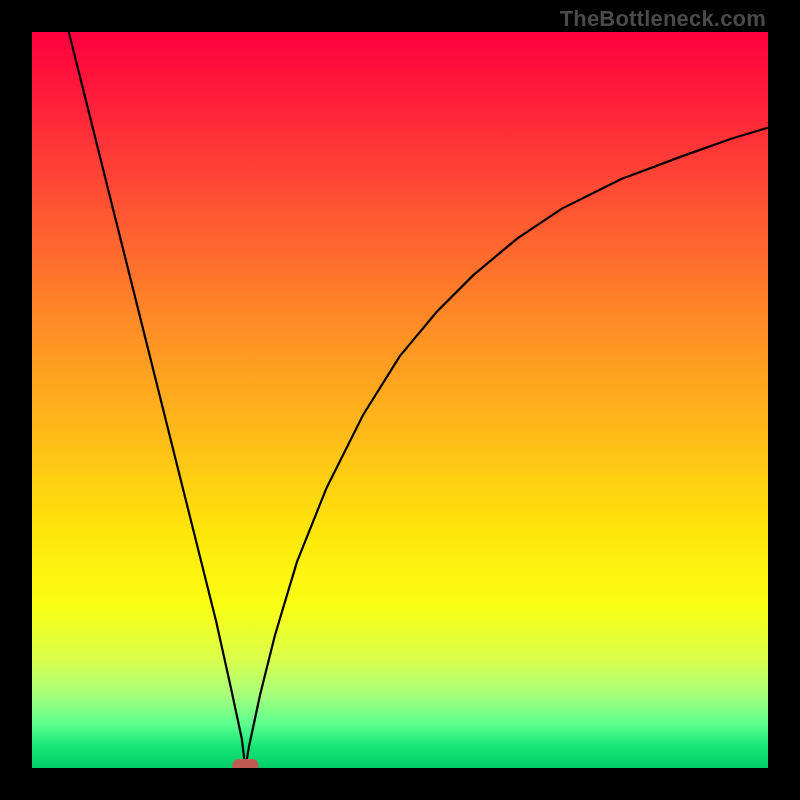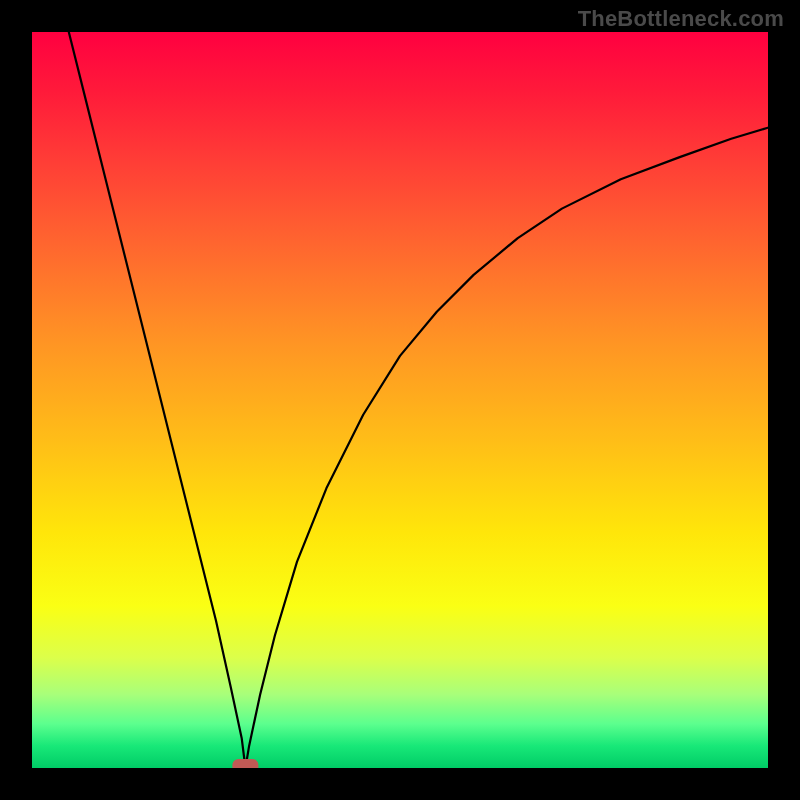--- a/index.html
+++ b/index.html
@@ -44,21 +44,21 @@
   .svg-overlay {
     position: absolute;
     left: 0;
     top: 0;
     width: 736px;
     height: 736px;
   }
   .watermark {
     position: absolute;
     top: 6px;
-    right: 16px;
+    right: 34px;
     color: #4a4a4a;
     font-size: 22px;
     font-weight: 600;
     letter-spacing: 0.2px;
     user-select: none;
   }
 </style>
 </head>
 <body>
 

